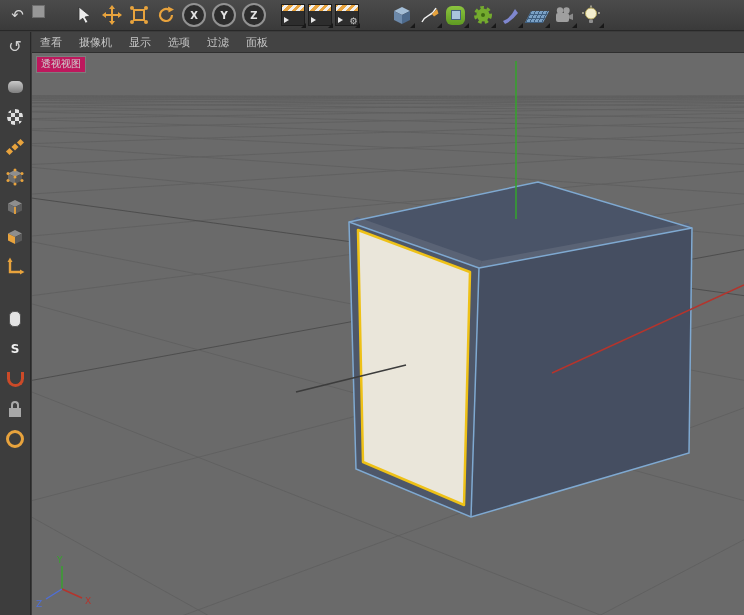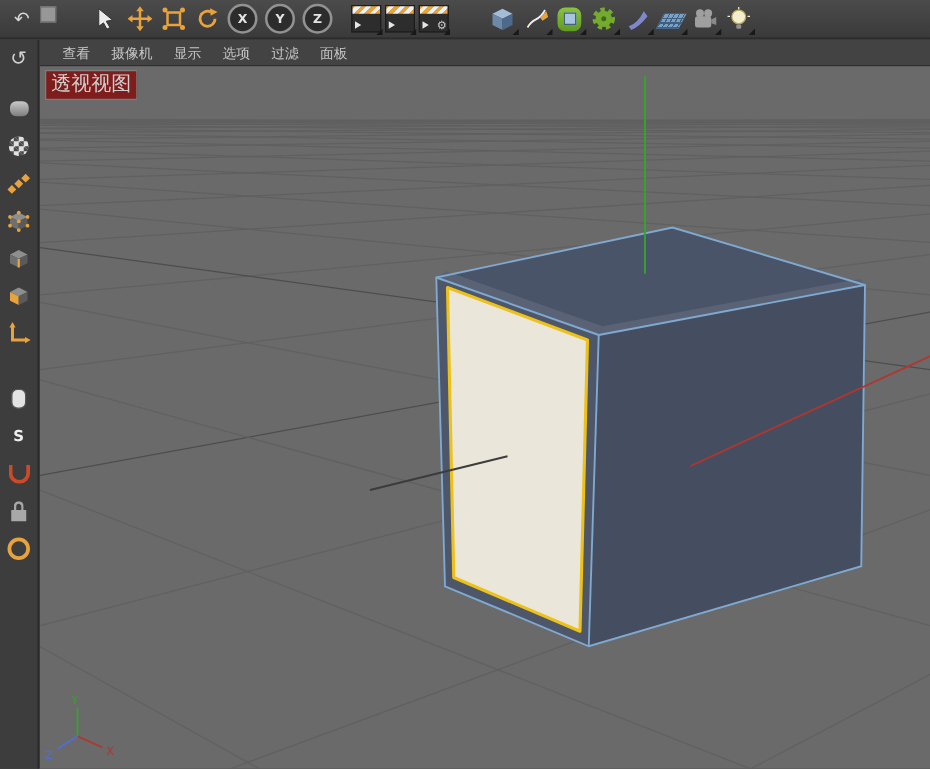--- a/index.html
+++ b/index.html
@@ -60,26 +60,26 @@
   .magnet { width:11px; height:12px; border:3.5px solid #cc4a28; border-top:none;
             border-radius:0 0 9px 9px; box-sizing:content-box; }
   .lock { position:relative; width:12px; height:9px; background:#a8a8a8; margin-top:7px; }
   .lock::before { content:""; position:absolute; left:2px; top:-7px; width:8px; height:8px;
     border:2px solid #a8a8a8; border-bottom:none; border-radius:5px 5px 0 0; box-sizing:border-box; }
   .ring { width:12px; height:12px; border:3.5px solid #e8a33d; border-radius:50%; }
 
   
   #viewport-area { position:absolute; left:32px; top:32px; width:712px; height:583px; }
   #viewport-menubar { height:20px; background:#434343; border-bottom:1px solid #2f2f2f;
-    display:flex; align-items:center; gap:17px; padding-left:18px; font-size:11px; color:#c6c6c6; }
+    display:flex; align-items:center; gap:17px; padding-left:8px; font-size:11px; color:#c6c6c6; }
   #viewport-menubar span { cursor:default; }
   #viewport-canvas { position:relative; width:712px; height:562px; background:#6a6a6a; overflow:hidden; }
   #scene { position:absolute; left:0; top:0; }
-  #viewport-label { position:absolute; left:4px; top:3px; font-size:16px; color:#cfcfcf;
-    background:#7f1d1d; border:1px solid #7d7d7d; padding:0 4px 1px; }
+  #viewport-label { position:absolute; left:4px; top:3px; font-size:10px; color:#cfcfcf;
+    background:#be185d; border:1px solid #7d7d7d; padding:0 4px 1px; }
 </style>
 </head>
 <body>
 
 <div id="app">
 
   <div id="top-toolbar">
     <div class="tbtn">
       <span class="glyph">↶</span>
     </div>

